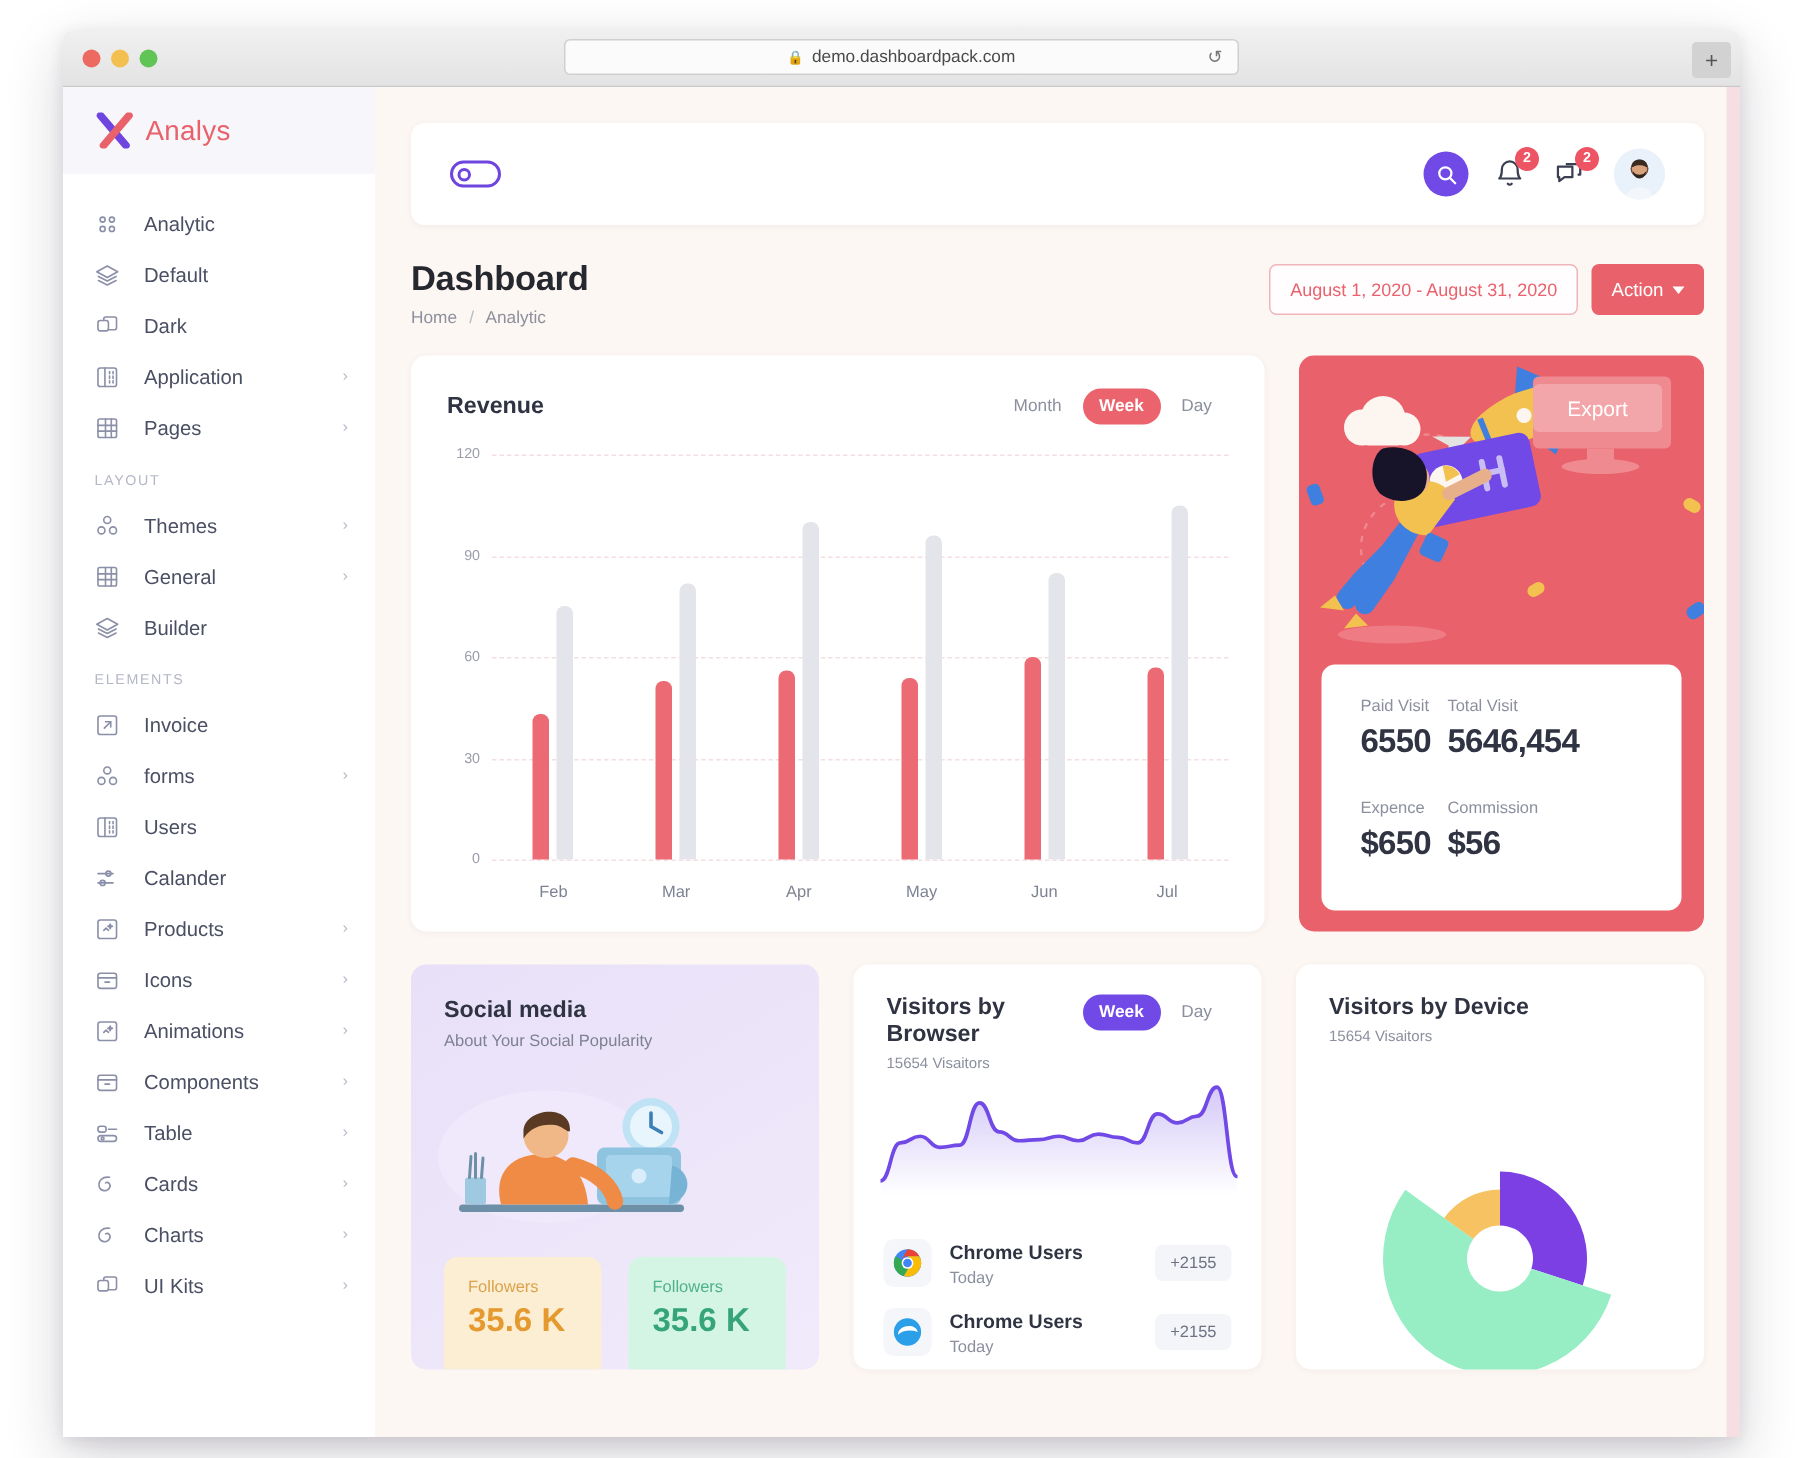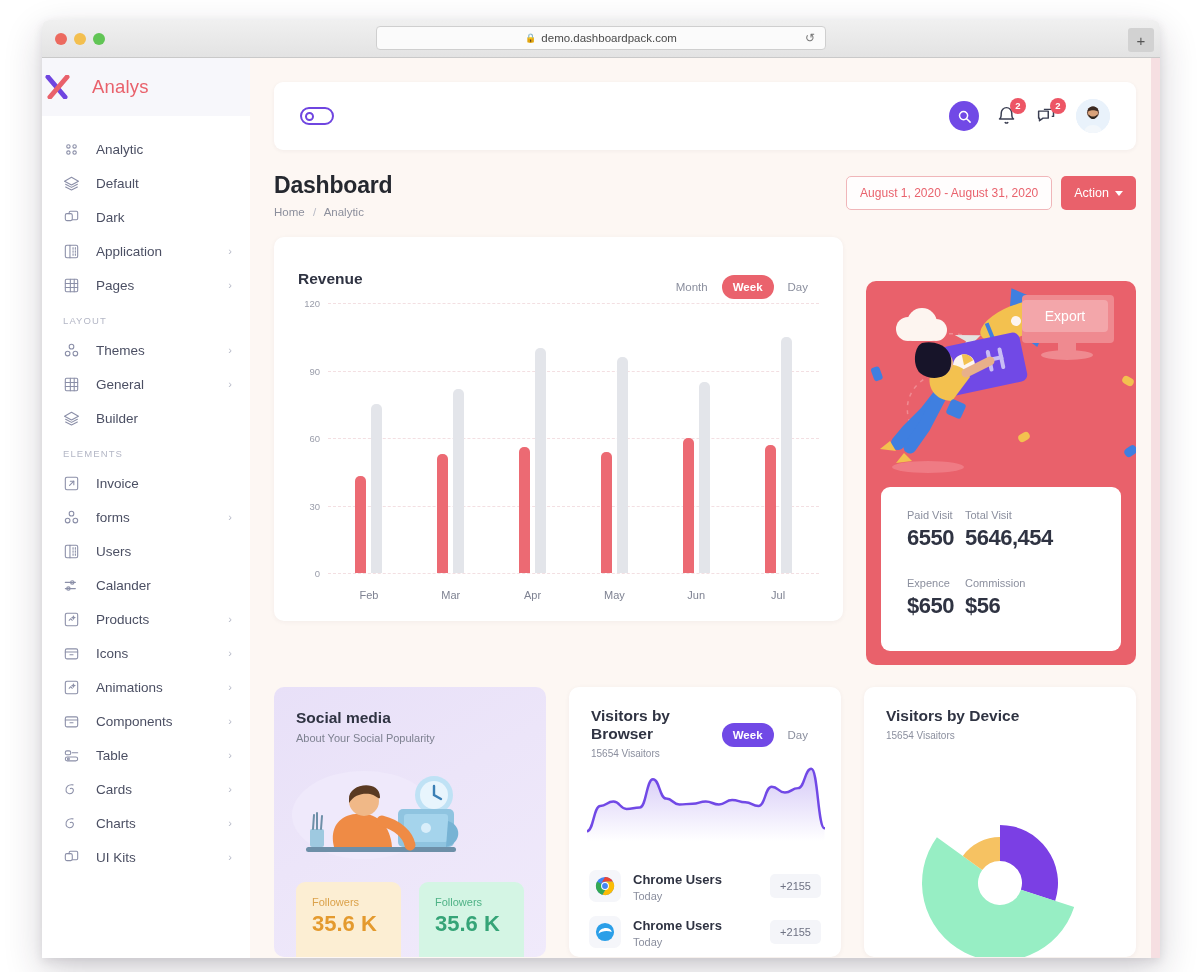--- a/index.html
+++ b/index.html
@@ -55,21 +55,21 @@
     display: flex; background: #fdf7f3;
   }
 
   
   .sidebar {
     width: 208px; flex: 0 0 208px; height: 100%;
     background: #ffffff; overflow: hidden; position: relative;
   }
   .brand {
     height: 58px; background: #f7f7fb;
-    display: flex; align-items: center; padding-left: 3px; gap: 21px;
+    display: flex; align-items: center; padding-left: 22px; gap: 7px;
   }
   .logo-x { width: 26px; height: 24px; flex: 0 0 26px; }
   .brand-name { font-size: 18.5px; color: #e9616b; font-weight: 400; letter-spacing: .2px; }
 
   .nav { padding-top: 16px; }
   .nav-item {
     display: flex; align-items: center;
     height: 34px; padding: 0 18px 0 21px; gap: 16px;
     cursor: pointer;
   }
@@ -134,21 +134,21 @@
   }
   .caret { border-left: 4px solid transparent; border-right: 4px solid transparent; border-top: 5px solid #fff; display: block; }
 
   
   .row1 { display: flex; gap: 23px; margin-top: 19px; }
   .card { background: #fff; border-radius: 10px; box-shadow: 0 1px 5px rgba(60,40,50,.05); }
   .revenue { flex: 1; padding: 22px 24px 18px; height: 384px; position: relative; }
   .card-head { display: flex; align-items: center; }
   .card-title { font-size: 15.5px; font-weight: bold; color: #2f3342; }
   .segs { margin-left: auto; display: flex; align-items: center; gap: 3px; }
-  .seg { font-size: 11.5px; color: #8b8f9e; padding: 6px 11px; border-radius: 13px; margin-top: 16px; }
+  .seg { font-size: 11.5px; color: #8b8f9e; padding: 6px 11px; border-radius: 13px; }
   .seg.on { background: #ea636d; color: #fff; font-weight: bold; }
   .seg.on.purple { background: #7149e6; }
 
   .plot { position: absolute; left: 24px; right: 24px; top: 66px; bottom: 18px; }
   .ylab {
     position: absolute; left: 0; font-size: 9.5px; color: #9a9daa;
     transform: translateY(-50%); width: 22px; text-align: right;
   }
   .gline {
     position: absolute; left: 30px; right: 0; height: 0;
@@ -158,21 +158,21 @@
   .grp { flex: 1; position: relative; display: flex; align-items: flex-end; justify-content: center; gap: 5px; }
   .bar { width: 11px; border-radius: 5px 5px 0 0; }
   .bar.red { background: #ec6a73; }
   .bar.gray { background: #e3e5ea; }
   .xlabels { position: absolute; left: 30px; right: 0; bottom: 2px; display: flex; }
   .xlab { flex: 1; text-align: center; font-size: 11px; color: #7e8292; }
 
   
   .export-card {
     flex: 0 0 270px; height: 384px; background: #e9616b; border-radius: 10px;
-    position: relative; overflow: hidden; padding: 12px; margin-top: 44px;
+    position: relative; overflow: hidden; padding: 12px;
   }
   .illus { position: absolute; left: 0; top: 0; width: 270px; height: 200px; }
   .export-btn {
     position: absolute; left: 156px; top: 19px; width: 86px; height: 32px;
     background: rgba(255,255,255,.24); border-radius: 4px;
     display: flex; align-items: center; justify-content: center;
     color: #fff; font-size: 14px;
   }
   .stats {
     position: absolute; left: 15px; right: 15px; bottom: 14px; top: 206px;

